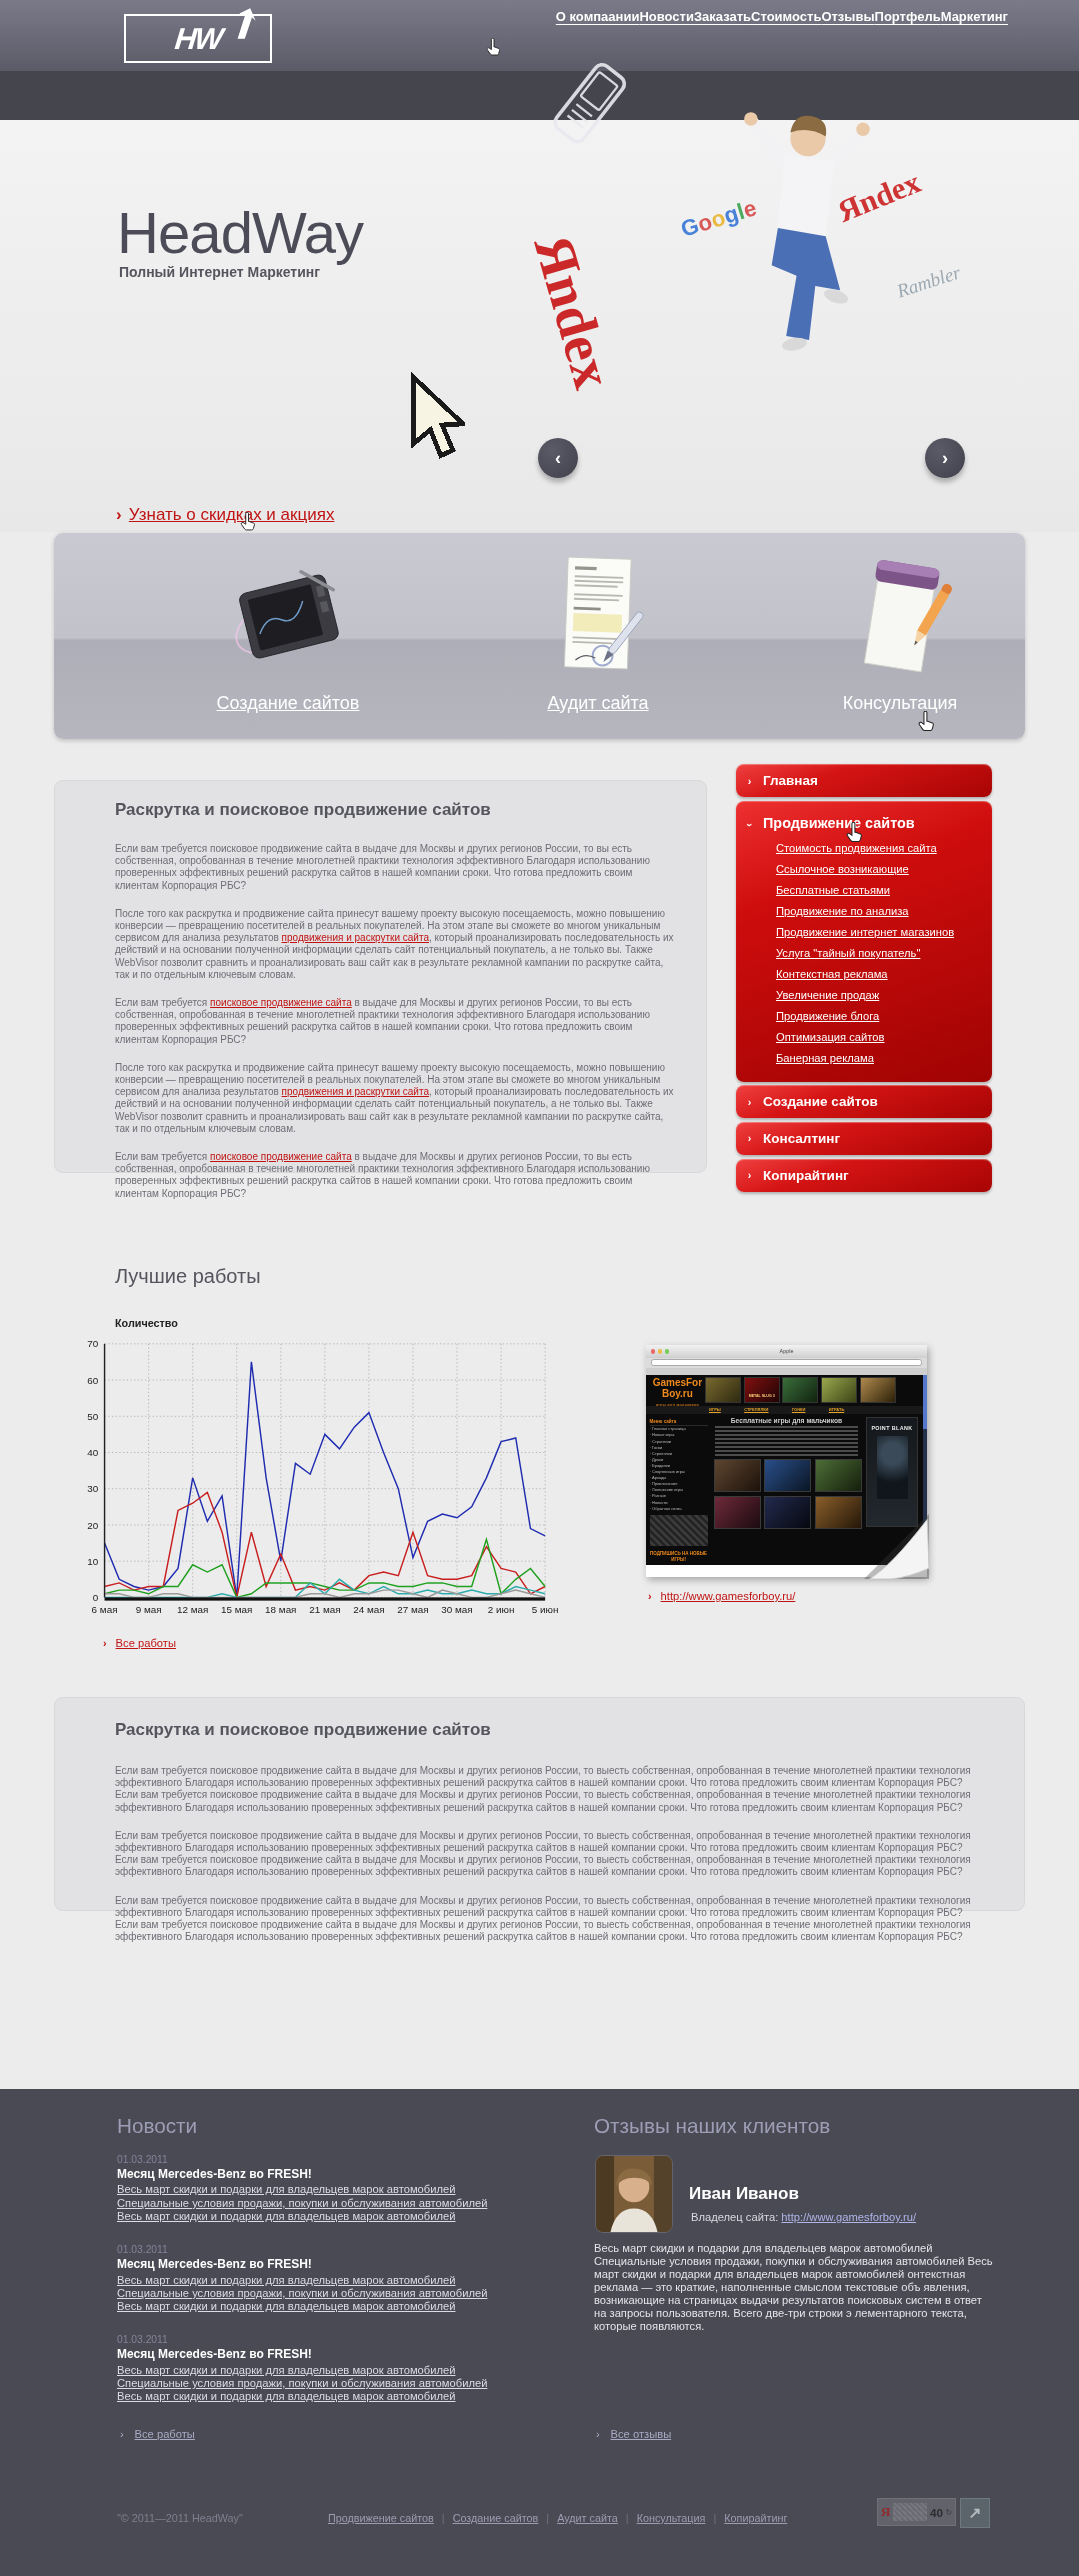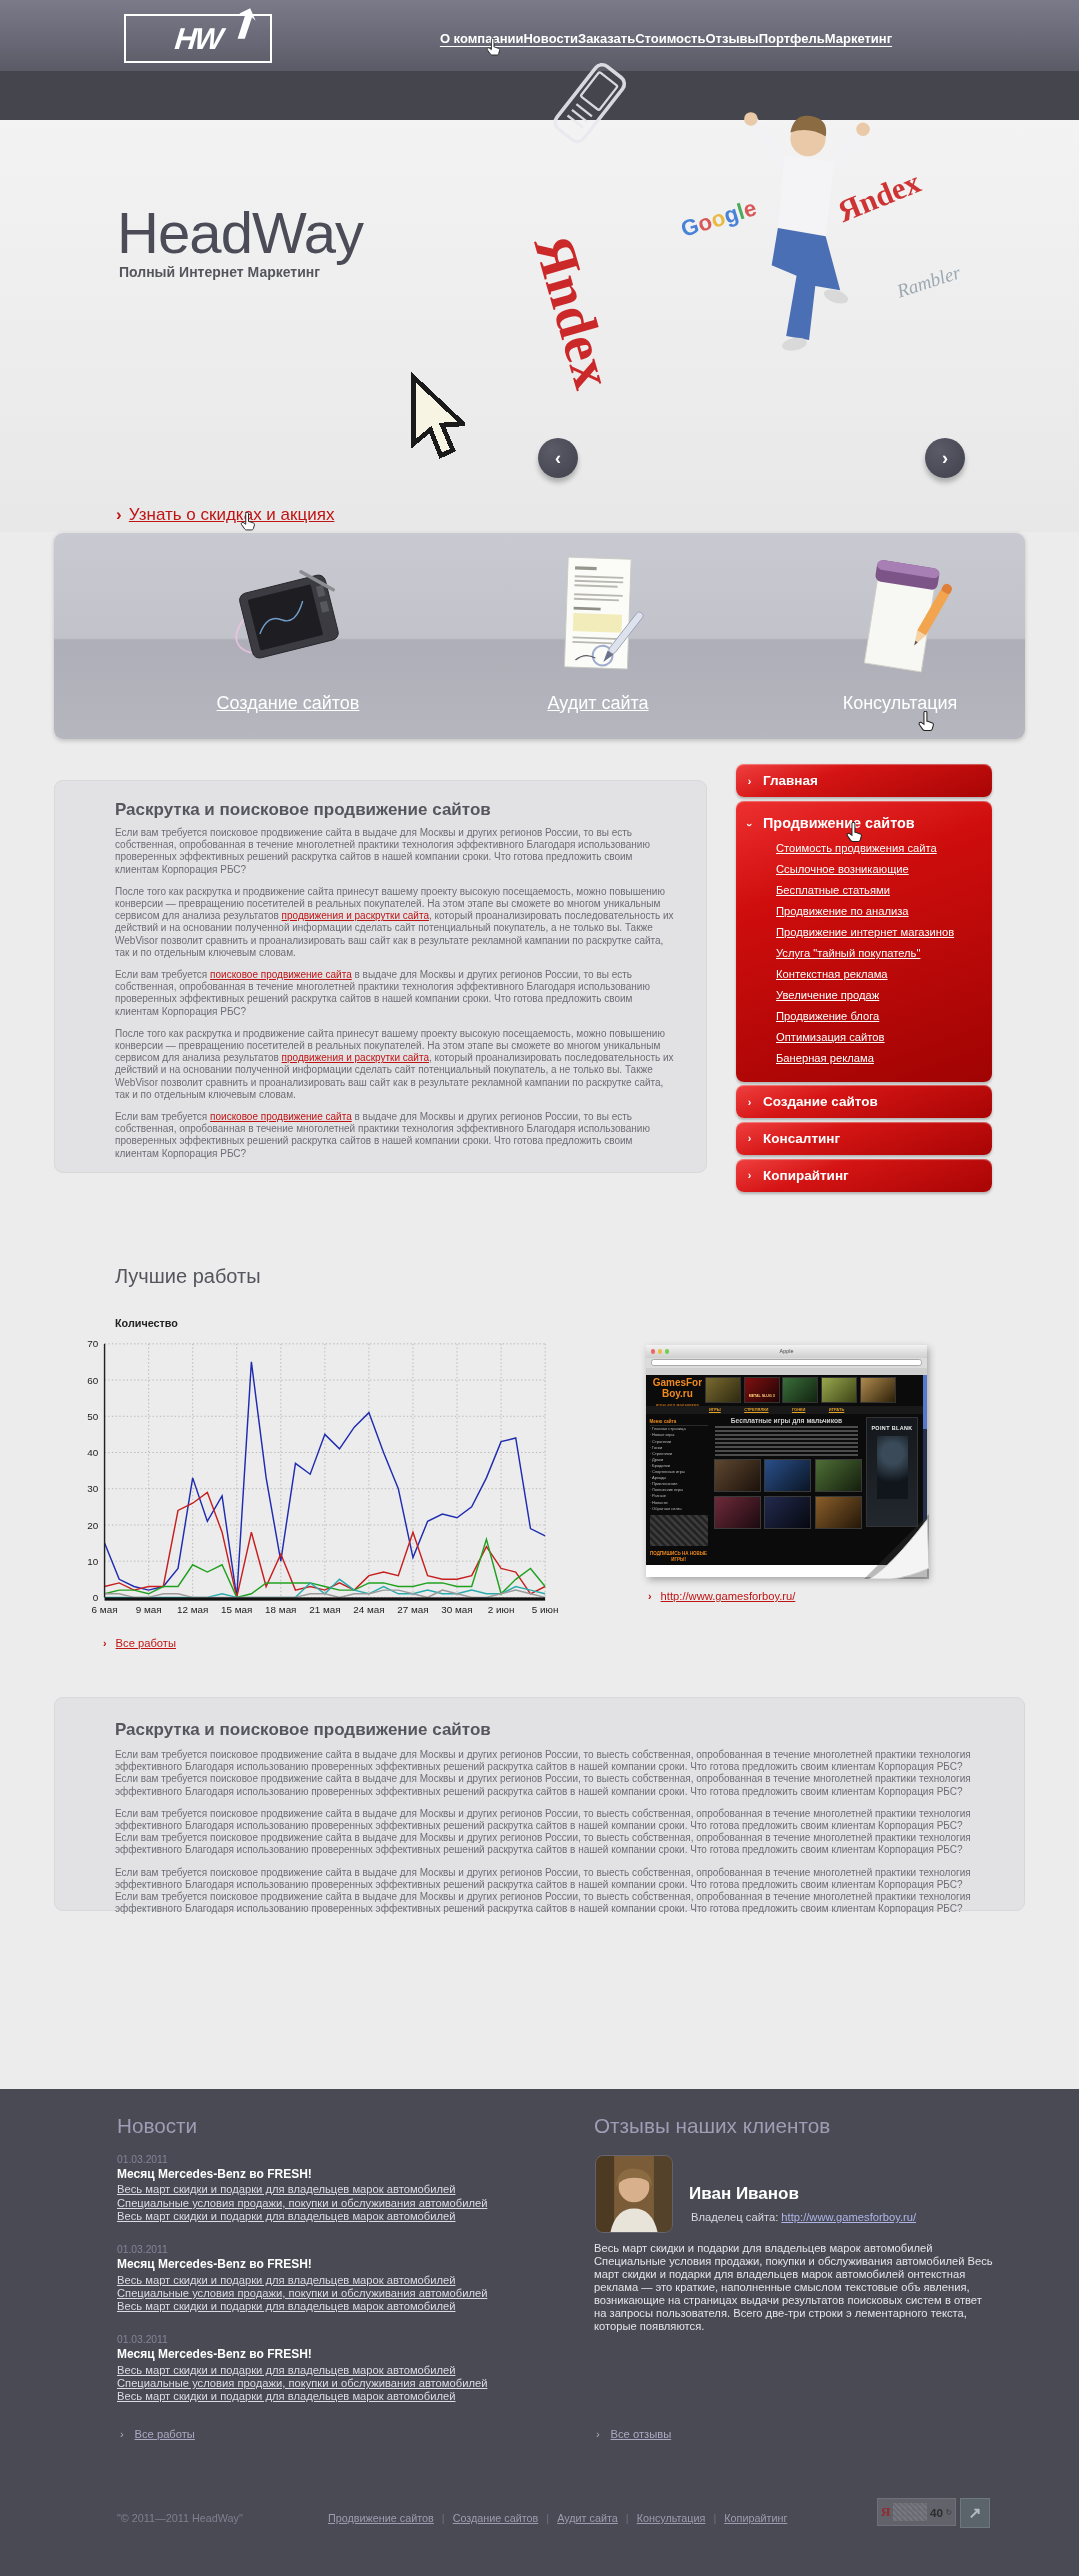--- a/index.html
+++ b/index.html
@@ -8,21 +8,21 @@
   .u{text-decoration:underline;}
 
   
   .band1{position:absolute;left:0;top:0;width:1079px;height:71px;background:linear-gradient(180deg,#7a7a89,#5b5b68);}
   .band2{position:absolute;left:0;top:71px;width:1079px;height:49px;background:#45454e;}
   .logo-box{position:absolute;left:124px;top:14.4px;width:144px;height:45px;border:2.7px solid #fff;display:flex;align-items:center;justify-content:center;}
   .logo-abbr{color:#fff;font-size:30px;font-weight:bold;font-style:italic;letter-spacing:-1.8px;transform:skewX(-6deg);}
   .logo-arrow{position:absolute;right:12.6px;top:-8px;}
   .logo-name{position:absolute;left:126px;top:76px;color:#fff;font-size:17px;letter-spacing:6.3px;}
   .logo-tagline{position:absolute;left:126px;top:96px;color:#b9b9c4;font-size:5.8px;letter-spacing:0.3px;}
-  .nav{position:absolute;left:324px;top:31px;width:684px;display:flex;justify-content:center;}
+  .nav{position:absolute;left:324px;top:9px;width:684px;display:flex;justify-content:flex-end;}
   .nav a{color:#fff;font-size:13px;font-weight:bold;text-decoration:underline;text-underline-offset:2.7px;}
   .phone-code{position:absolute;left:385px;top:90px;color:#e7e7ee;font-size:11.7px;}
   .phone-num{position:absolute;left:447px;top:83px;color:#fff;font-size:24px;font-weight:bold;letter-spacing:-0.4px;}
   .phone-svg{position:absolute;left:529px;top:52px;z-index:6;}
   .region{position:absolute;left:862px;top:86px;width:119px;height:20px;background:linear-gradient(#fdfdfd,#e3e3e6);border:0.9px solid #2e2e34;border-radius:1.8px;display:flex;align-items:center;padding:0 7.2px;justify-content:space-between;box-sizing:border-box;}
   .region span{font-size:10px;color:#3a3a40;}
   .region .caret{width:0;height:0;border-left:5.4px solid transparent;border-right:5.4px solid transparent;border-top:7.2px solid #3c3c44;}
 
   
   .hero{position:absolute;left:0;top:120px;width:1079px;height:412px;background:linear-gradient(180deg,#f4f3f3,#e9e8e8);}
@@ -50,21 +50,21 @@
   .service .ic{height:142px;display:flex;align-items:flex-end;justify-content:center;}
   .service .lbl{display:inline-block;margin-top:7.2px;color:#fff;font-size:18px;}
   .s0{left:99px;} .s1{left:409px;} .s2{left:711px;}
 
   
   .box{background:#e2e2e4;border-radius:9px;box-shadow:inset 0 0 0 0.9px #d8d8da;}
   .box1{position:absolute;left:54px;top:780px;width:653px;height:393px;padding:0;box-sizing:border-box;}
   .box-title{color:#55555e;font-size:17px;font-weight:bold;}
   .box1 .box-title{position:absolute;left:61px;top:20px;}
   .box1-paras{position:absolute;left:61px;top:47px;width:559px;}
-  .para{font-size:10px;line-height:12.2px;color:#6d6d76;margin:0 0 10px 0;}
+  .para{font-size:10px;line-height:12.2px;color:#6d6d76;margin:16px 0 10px 0;}
   .para a{color:#c01414;text-decoration:underline;}
   .menu{position:absolute;left:736px;top:764px;width:256px;}
   .menu-bar{position:relative;height:33px;margin-bottom:3.6px;border-radius:8px;background:linear-gradient(160deg,#f04040 0%,#d51414 35%,#a80404 100%);box-shadow:inset 0 0.9px 0.9px rgba(255,255,255,.35),0 1.8px 2.7px rgba(0,0,0,.25);display:flex;align-items:center;color:#fff;font-size:13.5px;font-weight:bold;padding-left:27px;box-sizing:border-box;}
   .menu-bar .b{position:absolute;left:11.7px;font-size:10.8px;}
   .menu-exp{position:relative;margin-bottom:3.6px;border-radius:8px;background:linear-gradient(160deg,#ee3030 0%,#cf0d0d 30%,#a00303 100%);box-shadow:inset 0 0.9px 0.9px rgba(255,255,255,.3),0 1.8px 2.7px rgba(0,0,0,.25);padding:9px 0 12.6px 0;}
   .menu-exp .hd{position:relative;color:#fff;font-size:14.4px;font-weight:bold;padding:5.4px 0 7.2px 27px;}
   .menu-exp .hd .b{position:absolute;left:11.7px;top:9px;font-size:10.8px;display:inline-block;transform:rotate(90deg);}
   .submenu{padding-left:40px;}
   .submenu a{display:block;color:#fff;font-size:11.2px;line-height:21px;text-decoration:underline;}
 

